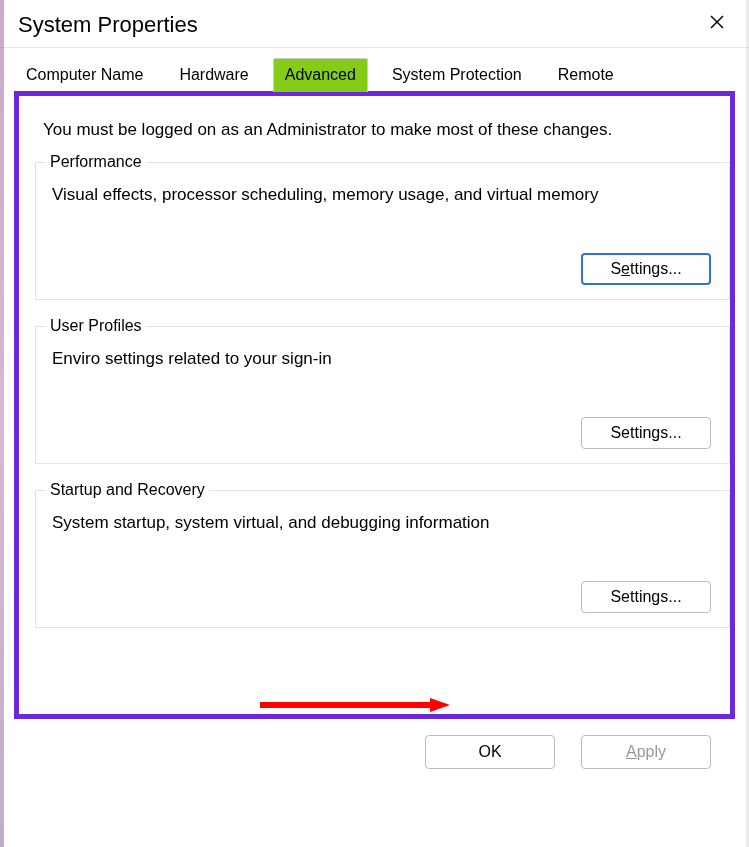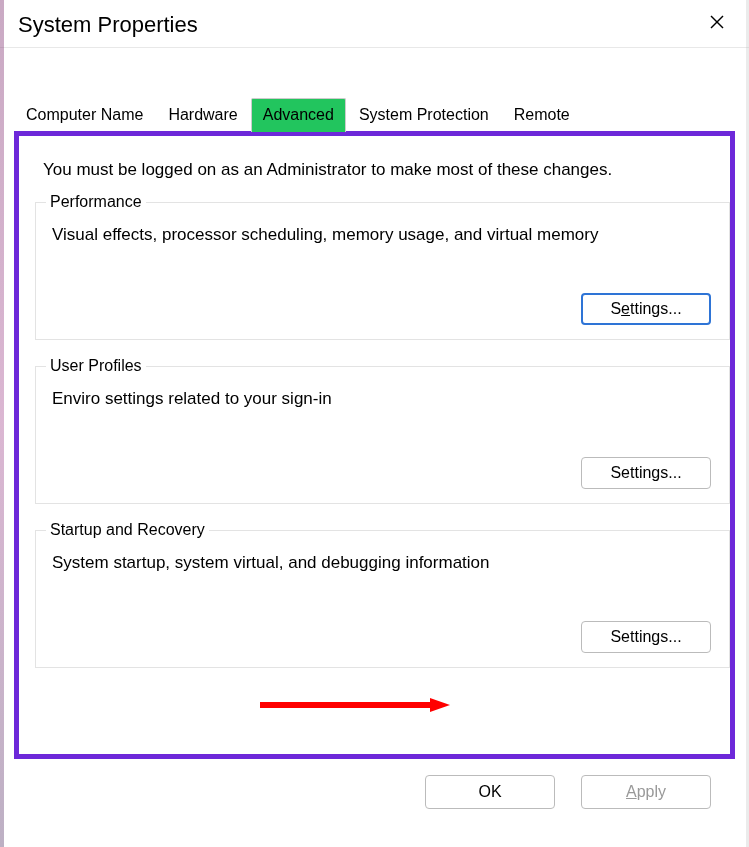--- a/index.html
+++ b/index.html
@@ -27,43 +27,42 @@
       font-size: 18px;
       padding: 4px 10px;
       cursor: pointer;
       color: #000;
     }
     .dialog-body {
       padding: 10px 14px 0 14px;
     }
     .tabs {
       display: flex;
-      gap: 1px;
+      gap: 12px;
       align-items: flex-end;
       position: relative;
       z-index: 2;
     }
     .tab {
       padding: 7px 11px;
       font-size: 16px;
       border: 1px solid transparent;
       border-bottom: none;
       cursor: pointer;
       background: transparent;
       color: #000;
       position: relative;
     }
     .tab.active {
       border-color: #ccc;
-      background: #22c55e;
+      background: #84cc16;
       border-top-left-radius: 2px;
       border-top-right-radius: 2px;
       margin-bottom: -1px;
       padding-bottom: 8px;
-      margin-top: 40px;
     }
     .tab-panel {
       border: 5px solid #6d28d9;
       padding: 20px 0 60px 16px;
       margin-top: 0;
       position: relative;
       z-index: 1;
     }
     .intro {
       font-size: 17px;

